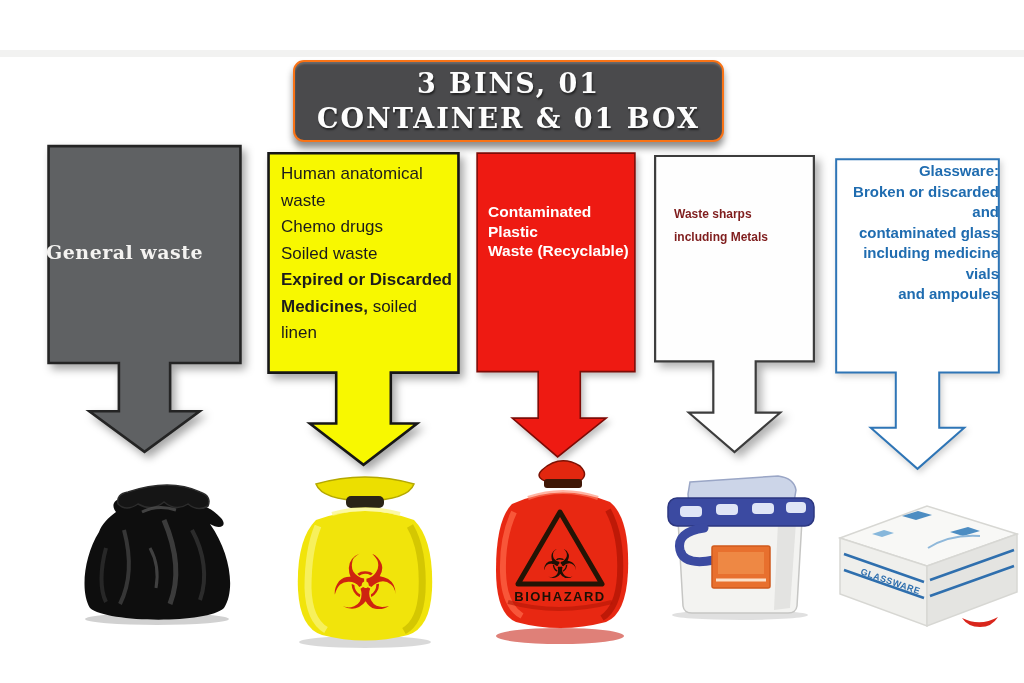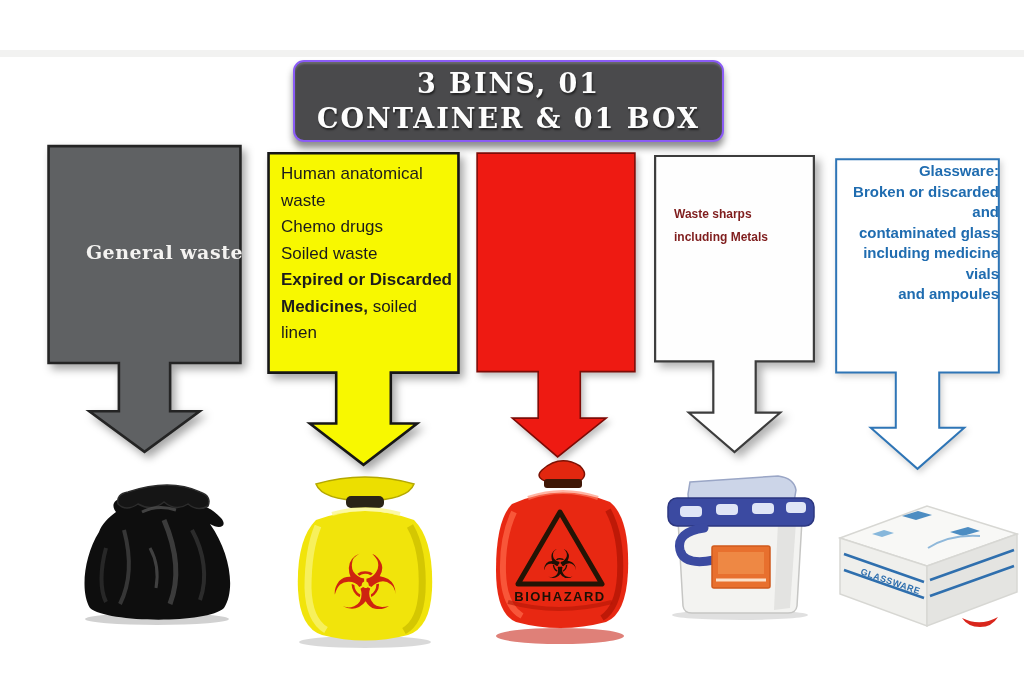--- a/index.html
+++ b/index.html
@@ -2,37 +2,37 @@
 <html><head>
 <meta charset="utf-8">
 <style>
   html,body{margin:0;padding:0;background:#ffffff;}
   .stage{position:relative;width:1024px;height:683px;background:#ffffff;overflow:hidden;
          font-family:"Liberation Sans",sans-serif;}
   .topband{position:absolute;left:0;top:50px;width:1024px;height:7px;background:#f2f2f1;}
 
   
   .title-banner{position:absolute;left:293px;top:60px;width:427px;height:78px;
-    background:#4a4a4c;border:2px solid #8b5cf6;border-radius:11px;
+    background:#4a4a4c;border:2px solid #f97316;border-radius:11px;
     box-shadow:0 6px 7px rgba(0,0,0,.45), inset 0 2px 2px rgba(255,255,255,.18);
     display:flex;align-items:center;justify-content:center;text-align:center;}
   .title-banner .txt{color:#fdfdfd;font-family:"DejaVu Serif",serif;font-weight:bold;
     font-size:27px;line-height:35px;letter-spacing:2px;white-space:pre-line;
     text-shadow:1px 2px 2px rgba(0,0,0,.55);}
 
   
   .callout{position:absolute;}
   .callout svg{position:absolute;left:0;top:0;width:100%;height:100%;overflow:visible;}
   .callout .shape{vector-effect:non-scaling-stroke;}
   .callout .label{position:absolute;left:0;top:0;width:100%;height:70%;box-sizing:border-box;}
 
   .co1{left:46px;top:143px;width:197px;height:312px;}
   .co1 .shape{fill:#5f6163;stroke:#242424;stroke-width:2.6px;}
   .co1 svg{filter:drop-shadow(4px 5px 4px rgba(0,0,0,.35));}
-  .co1 .label{display:flex;align-items:center;justify-content:flex-end;}
+  .co1 .label{display:flex;align-items:center;justify-content:flex-start;}
   .co1 .t{color:#f4f3f1;font-family:"DejaVu Serif",serif;font-weight:bold;font-size:19px;letter-spacing:.5px;}
 
   .co2{left:266px;top:150px;width:195px;height:318px;}
   .co2 .shape{fill:#f8f800;stroke:#161616;stroke-width:2.6px;}
   .co2 svg{filter:drop-shadow(4px 5px 4px rgba(0,0,0,.35));}
   .co2 .t{display:block;padding:11px 6px 0 15px;color:#1c1c1c;font-size:17px;line-height:26.5px;white-space:pre-line;}
   .co2 .b{font-weight:bold;margin-top:8px;}
 
   .co3{left:475px;top:150px;width:162px;height:310px;}
   .co3 .shape{fill:#ee1a12;stroke:#7e0b06;stroke-width:1.6px;}
@@ -88,20 +88,24 @@
 Soiled waste
 </span><span class="b">Expired or  Discarded
 Medicines,</span><span> soiled linen</span></span>
     </div>
   </div>
 
   <div class="callout co3">
     <svg viewBox="0 0 100 100" preserveAspectRatio="none">
       <polygon class="shape" points="1.3,1 98.7,1 98.7,71.5 65,71.5 65,86.5 81,86.5 51,99 23,86.5 39,86.5 39,71.5 1.3,71.5"></polygon>
     </svg>
+    <div class="label">
+      <span class="t">Contaminated Plastic
+Waste  (Recyclable)</span>
+    </div>
   </div>
 
   <div class="callout co4">
     <svg viewBox="0 0 100 100" preserveAspectRatio="none">
       <polygon class="shape" points="1.3,1 98.7,1 98.7,69 63,69 63,86 78,86 50,99 22,86 37,86 37,69 1.3,69"></polygon>
     </svg>
     <div class="label">
       <span class="t">Waste sharps
 including Metals</span>
     </div>

